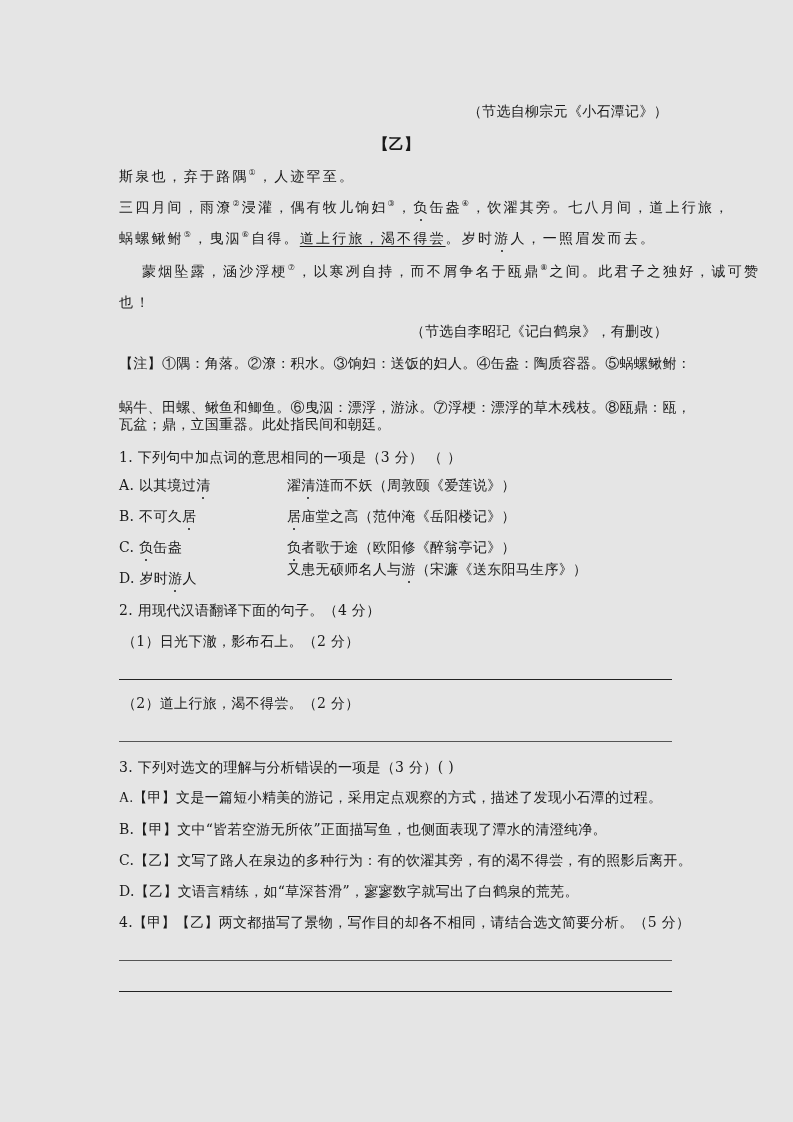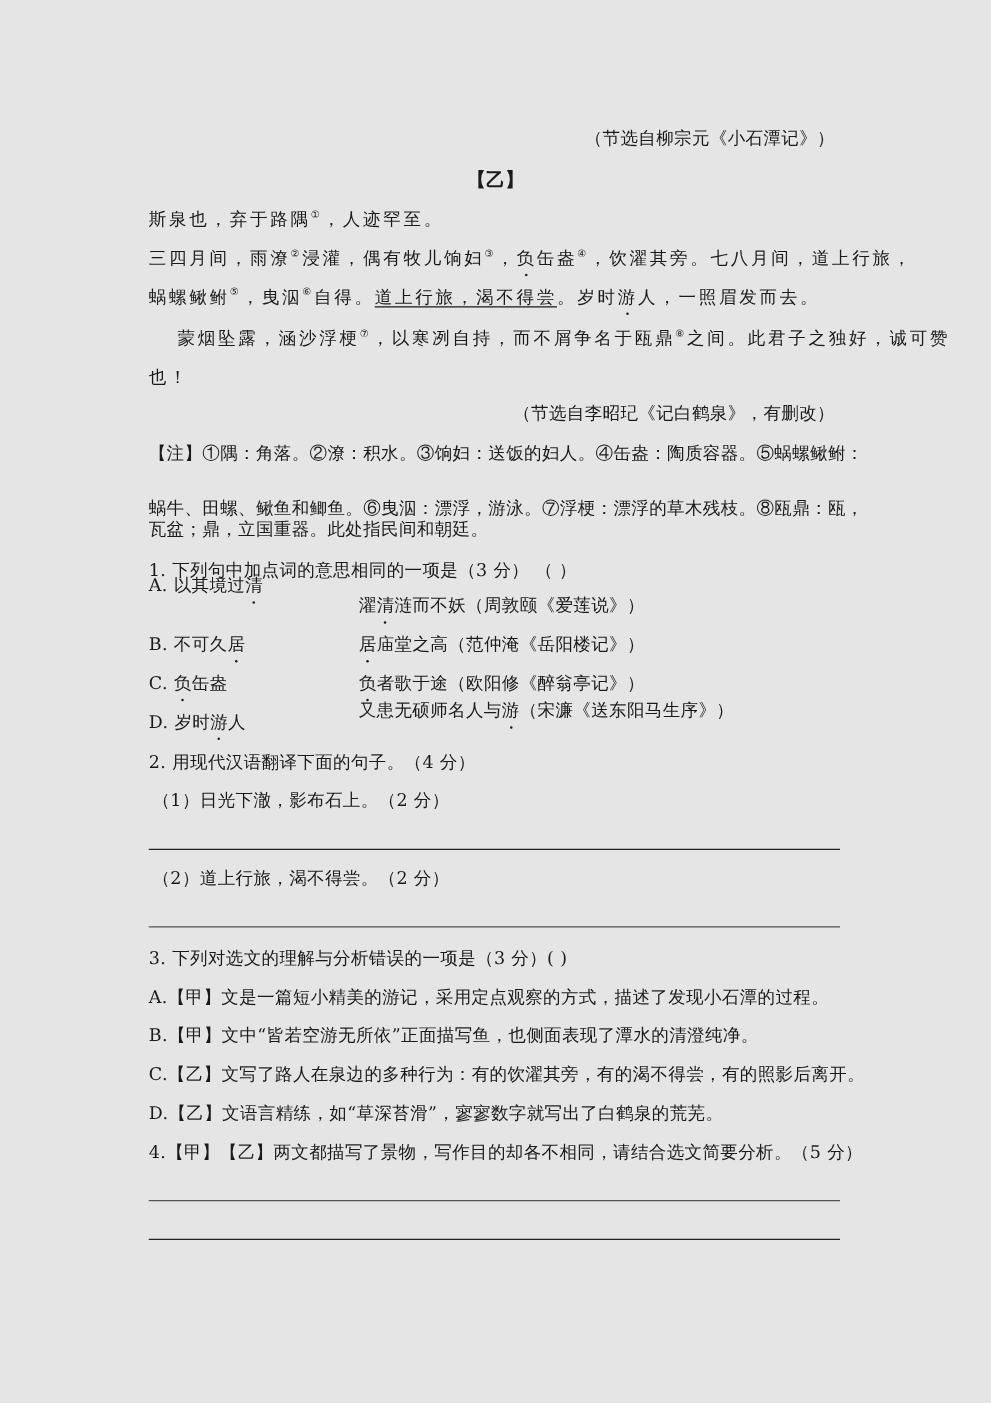--- a/index.html
+++ b/index.html
@@ -49,21 +49,21 @@
   <div class="line classic" style="top:293px;">也！</div>
 
   <div class="line right" style="top:322px;">（节选自李昭玘《记白鹤泉》，有删改）</div>
 
   <div class="line" style="top:354px;">【注】①隅：角落。②潦：积水。③饷妇：送饭的妇人。④缶盎：陶质容器。⑤蜗螺鳅鲋：</div>
   <div class="line" style="top:385px;margin-top:13px;">蜗牛、田螺、鳅鱼和鲫鱼。⑥曳泅：漂浮，游泳。⑦浮梗：漂浮的草木残枝。⑧瓯鼎：瓯，</div>
   <div class="line" style="top:415px;">瓦盆；鼎，立国重器。此处指民间和朝廷。</div>
 
   <div class="line" style="top:448px;">1. 下列句中加点词的意思相同的一项是（3 分）  （      ）</div>
 
-  <div class="line" style="top:460px;text-align:center;">
+  <div class="line" style="top:476px;text-align:center;">
     <span>A. 以其境过</span><span class="dot">清</span><span></span>
   </div>
   <div class="line col2" style="top:476px;">
     <span>濯</span><span class="dot">清</span><span>涟而不妖（周敦颐《爱莲说》）</span>
   </div>
 
   <div class="line" style="top:507px;">
     <span>B. 不可久</span><span class="dot">居</span><span></span>
   </div>
   <div class="line col2" style="top:507px;">
@@ -84,21 +84,21 @@
     <span>又患无硕师名人与</span><span class="dot">游</span><span>（宋濂《送东阳马生序》）</span>
   </div>
 
   <div class="line" style="top:601px;">2. 用现代汉语翻译下面的句子。（4 分）</div>
   <div class="line" style="top:632px; left:122px;">（1）日光下澈，影布石上。（2 分）</div>
   <div class="rule" style="top:679px;"></div>
   <div class="line" style="top:694px; left:122px;">（2）道上行旅，渴不得尝。（2 分）</div>
   <div class="rule grey" style="top:741px;"></div>
 
   <div class="line" style="top:758px;">3. 下列对选文的理解与分析错误的一项是（3 分）(      )</div>
-  <div class="line" style="top:789px;">A.【甲】文是一篇短小精美的游记，采用定点观察的方式，描述了发现小石潭的过程。</div>
+  <div class="line" style="top:789px;font-family:Liberation Serif, serif;">A.【甲】文是一篇短小精美的游记，采用定点观察的方式，描述了发现小石潭的过程。</div>
   <div class="line" style="top:820px;">B.【甲】文中“皆若空游无所依”正面描写鱼，也侧面表现了潭水的清澄纯净。</div>
   <div class="line" style="top:851px;">C.【乙】文写了路人在泉边的多种行为：有的饮濯其旁，有的渴不得尝，有的照影后离开。</div>
   <div class="line" style="top:882px;">D.【乙】文语言精练，如“草深苔滑”，寥寥数字就写出了白鹤泉的荒芜。</div>
 
   <div class="line" style="top:913px;">4.【甲】【乙】两文都描写了景物，写作目的却各不相同，请结合选文简要分析。（5 分）</div>
   <div class="rule grey" style="top:960px;"></div>
   <div class="rule" style="top:991px;"></div>
 
 </div>
 

